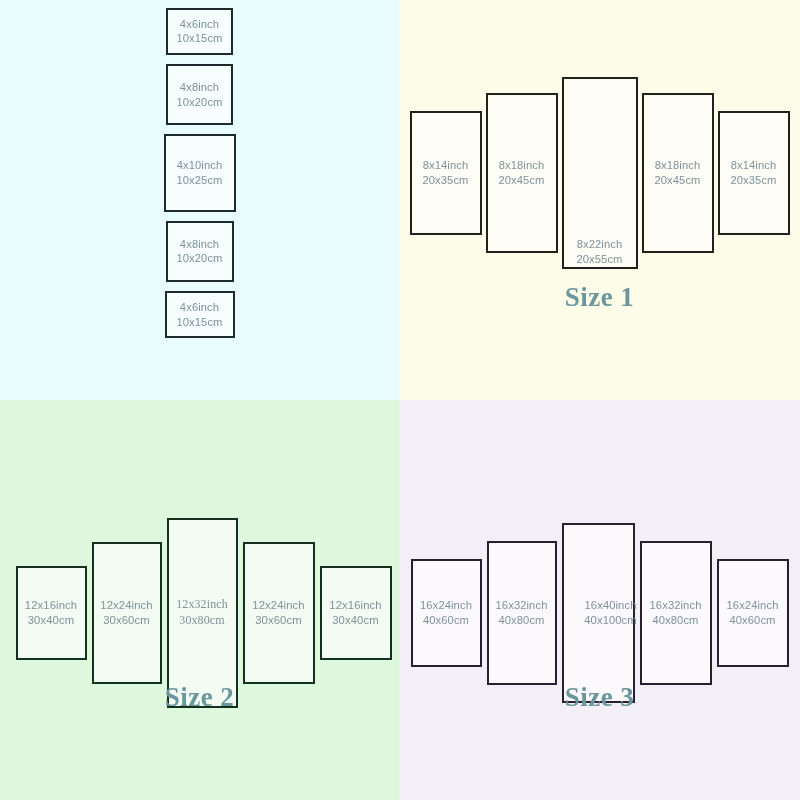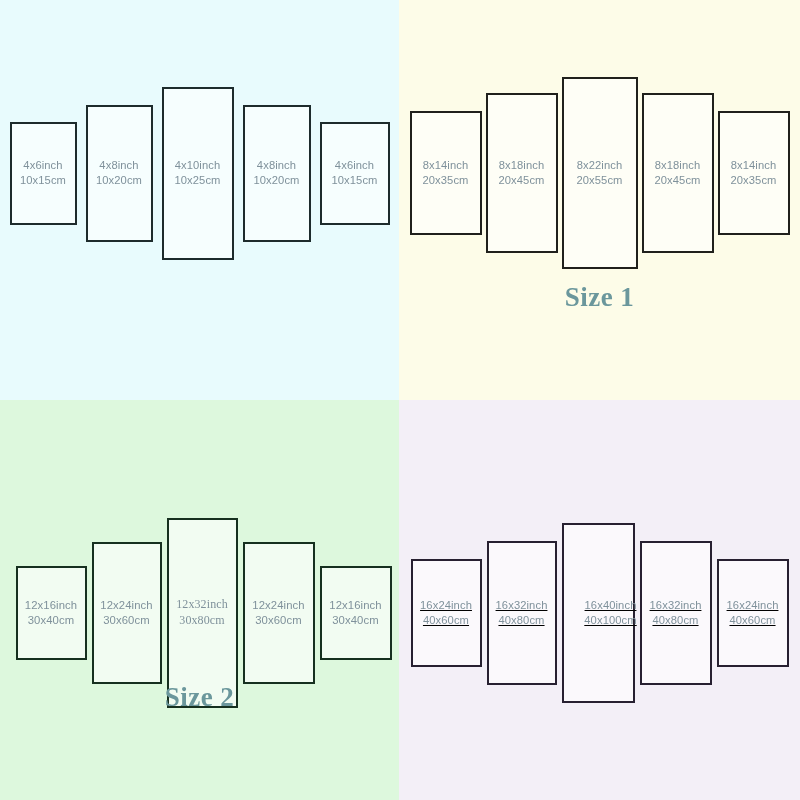--- a/index.html
+++ b/index.html
@@ -50,21 +50,21 @@
   .size-title{
     position:absolute;
     left:0;right:0;
     text-align:center;
     font-family:"Liberation Serif","DejaVu Serif",serif;
     font-weight:bold;
     letter-spacing:0.5px;
   }
 
   
-  #q1 .panel-row{top:8px;height:330px;}
+  #q1 .panel-row{top:8px;height:330px;flex-direction:column;}
   #q2 .panel-row{top:8px;height:330px;}
   #q3 .panel-row{top:48px;height:330px;padding-left:8px;}
   #q4 .panel-row{top:48px;height:330px;}
 
   #q1 .size-title{top:282px;font-size:27px;}
   #q2 .size-title{top:282px;font-size:27px;}
   #q3 .size-title{top:688px;font-size:27px;}
   #q4 .size-title{top:688px;font-size:27px;}
   #q3 .size-title, #q4 .size-title{top:282px;}
 </style>
@@ -115,21 +115,21 @@
             <span class="l1">8x14inch</span>
             <span class="l2">20x35cm</span>
           </div>
         </div>
         <div class="panel" style="width: 72px; height: 160px; border: 2px solid rgb(32, 32, 28);">
           <div class="lbl" style="color: rgb(127, 145, 155); font-size: 11.2px;">
             <span class="l1">8x18inch</span>
             <span class="l2">20x45cm</span>
           </div>
         </div>
-        <div class="panel" style="width: 76px; height: 192px; border: 2px solid rgb(32, 32, 28);">
+        <div class="panel" style="width: 76px; height: 192px; border: 2px solid rgb(32, 32, 28); justify-content: flex-end;">
           <div class="lbl" style="color: rgb(127, 145, 155); font-size: 11.2px;">
             <span class="l1">8x22inch</span>
             <span class="l2">20x55cm</span>
           </div>
         </div>
         <div class="panel" style="width: 72px; height: 160px; border: 2px solid rgb(32, 32, 28);">
           <div class="lbl" style="color: rgb(127, 145, 155); font-size: 11.2px;">
             <span class="l1">8x18inch</span>
             <span class="l2">20x45cm</span>
           </div>
@@ -174,21 +174,21 @@
           <div class="lbl" style="color: rgb(127, 145, 155); font-size: 11.3px;">
             <span class="l1">12x16inch</span>
             <span class="l2">30x40cm</span>
           </div>
         </div>
       </div>
     <div class="size-title" style="color: rgb(107, 151, 156);">Size 2</div>
   </div>
 
   <div class="quadrant" id="q4" style="background: rgb(243, 239, 247);">
-    <div class="panel-row" style="gap: 5px; text-decoration: underline;">
+    <div class="panel-row" style="gap: 5px;">
         <div class="panel" style="width: 71px; height: 108px; border: 2px solid rgb(39, 32, 49);">
           <div class="lbl" style="color: rgb(127, 145, 155); font-size: 11.2px;">
             <span class="l1">16x24inch</span>
             <span class="l2">40x60cm</span>
           </div>
         </div>
         <div class="panel" style="width: 70px; height: 144px; border: 2px solid rgb(39, 32, 49);">
           <div class="lbl" style="color: rgb(127, 145, 155); font-size: 11.2px;">
             <span class="l1">16x32inch</span>
             <span class="l2">40x80cm</span>
@@ -206,15 +206,16 @@
             <span class="l2">40x80cm</span>
           </div>
         </div>
         <div class="panel" style="width: 72px; height: 108px; border: 2px solid rgb(39, 32, 49);">
           <div class="lbl" style="color: rgb(127, 145, 155); font-size: 11.2px;">
             <span class="l1">16x24inch</span>
             <span class="l2">40x60cm</span>
           </div>
         </div>
       </div>
+    <div class="size-title" style="color: rgb(107, 151, 156);">Size 3</div>
   </div>
 
 </div>
 
 </body></html>

